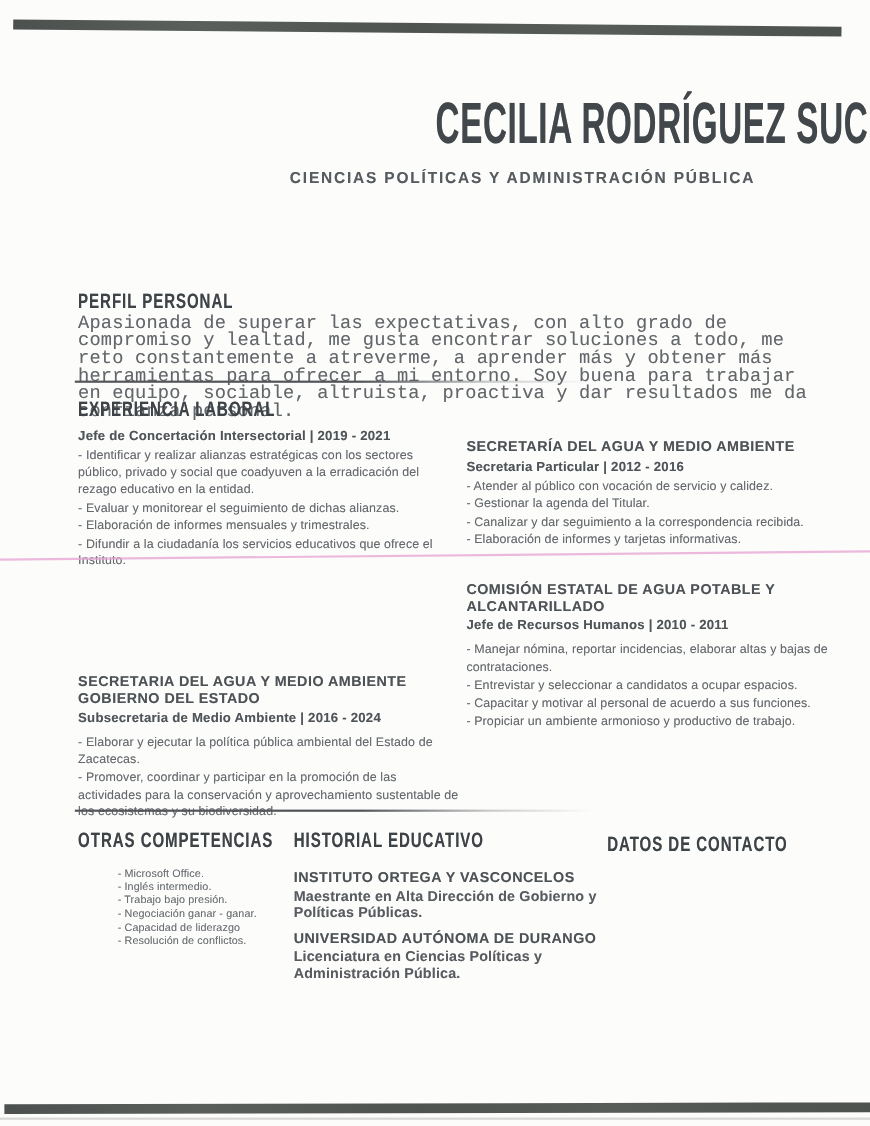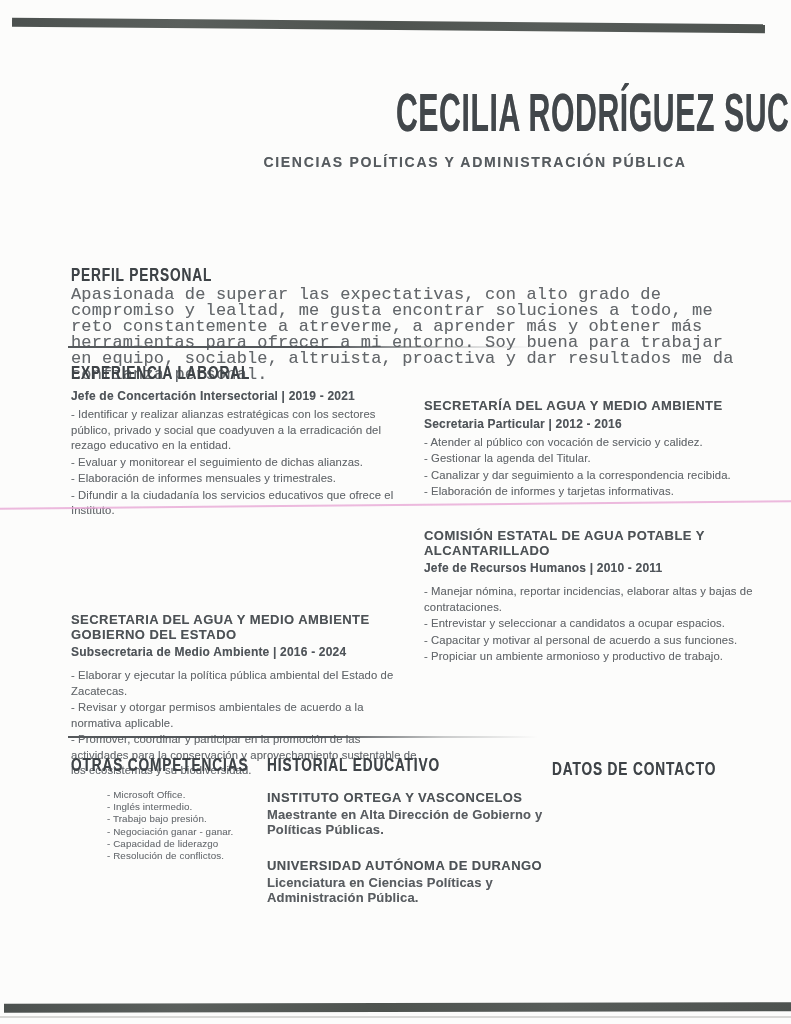--- a/index.html
+++ b/index.html
@@ -82,21 +82,21 @@
   .skills{margin-top:13px;}
   .edu{margin-top:14px;}
   .school{
     font-size:13px;font-weight:700;letter-spacing:.45px;color:#4d5256;
     line-height:15px;margin-bottom:2px;text-shadow:0 0 .4px rgba(77,82,86,.4);
   }
   .degree{
     font-size:13px;font-weight:700;line-height:15px;color:#585c60;
     letter-spacing:.15px;text-shadow:0 0 .4px rgba(88,92,96,.35);
   }
-  .edu-entry + .edu-entry{margin-top:21px;}
+  .edu-entry + .edu-entry{margin-top:8px;}
 </style>
 </head>
 <body>
 
 <div class="page">
 
   <div class="scanbar top"></div>
 
   <div class="head">
     <div class="name">CECILIA RODRÍGUEZ SUCUNZA</div>
@@ -133,21 +133,20 @@
       <div class="bullet">- Canalizar y dar seguimiento a la correspondencia recibida.</div>
       <div class="bullet">- Elaboración de informes y tarjetas informativas.</div>
     </div>
   </div>
 
   <div class="job j2l gap">
     <div class="company">SECRETARIA DEL AGUA Y MEDIO AMBIENTE GOBIERNO DEL ESTADO</div>
     <div class="role">Subsecretaria de Medio Ambiente | 2016 - 2024</div>
     <div class="bullets">
       <div class="bullet">- Elaborar y ejecutar la política pública ambiental del Estado de Zacatecas.</div>
-      <div class="bullet">- Revisar y otorgar permisos ambientales de acuerdo a la normativa aplicable.</div>
       <div class="bullet">- Promover, coordinar y participar en la promoción de las actividades para la conservación y aprovechamiento sustentable de los ecosistemas y su biodiversidad.</div>
     </div>
   </div>
 
   <div class="job j2r gap">
     <div class="company">COMISIÓN ESTATAL DE AGUA POTABLE Y ALCANTARILLADO</div>
     <div class="role">Jefe de Recursos Humanos | 2010 - 2011</div>
     <div class="bullets">
       <div class="bullet">- Manejar nómina, reportar incidencias, elaborar altas y bajas de contrataciones.</div>
       <div class="bullet">- Entrevistar y seleccionar a candidatos a ocupar espacios.</div>

